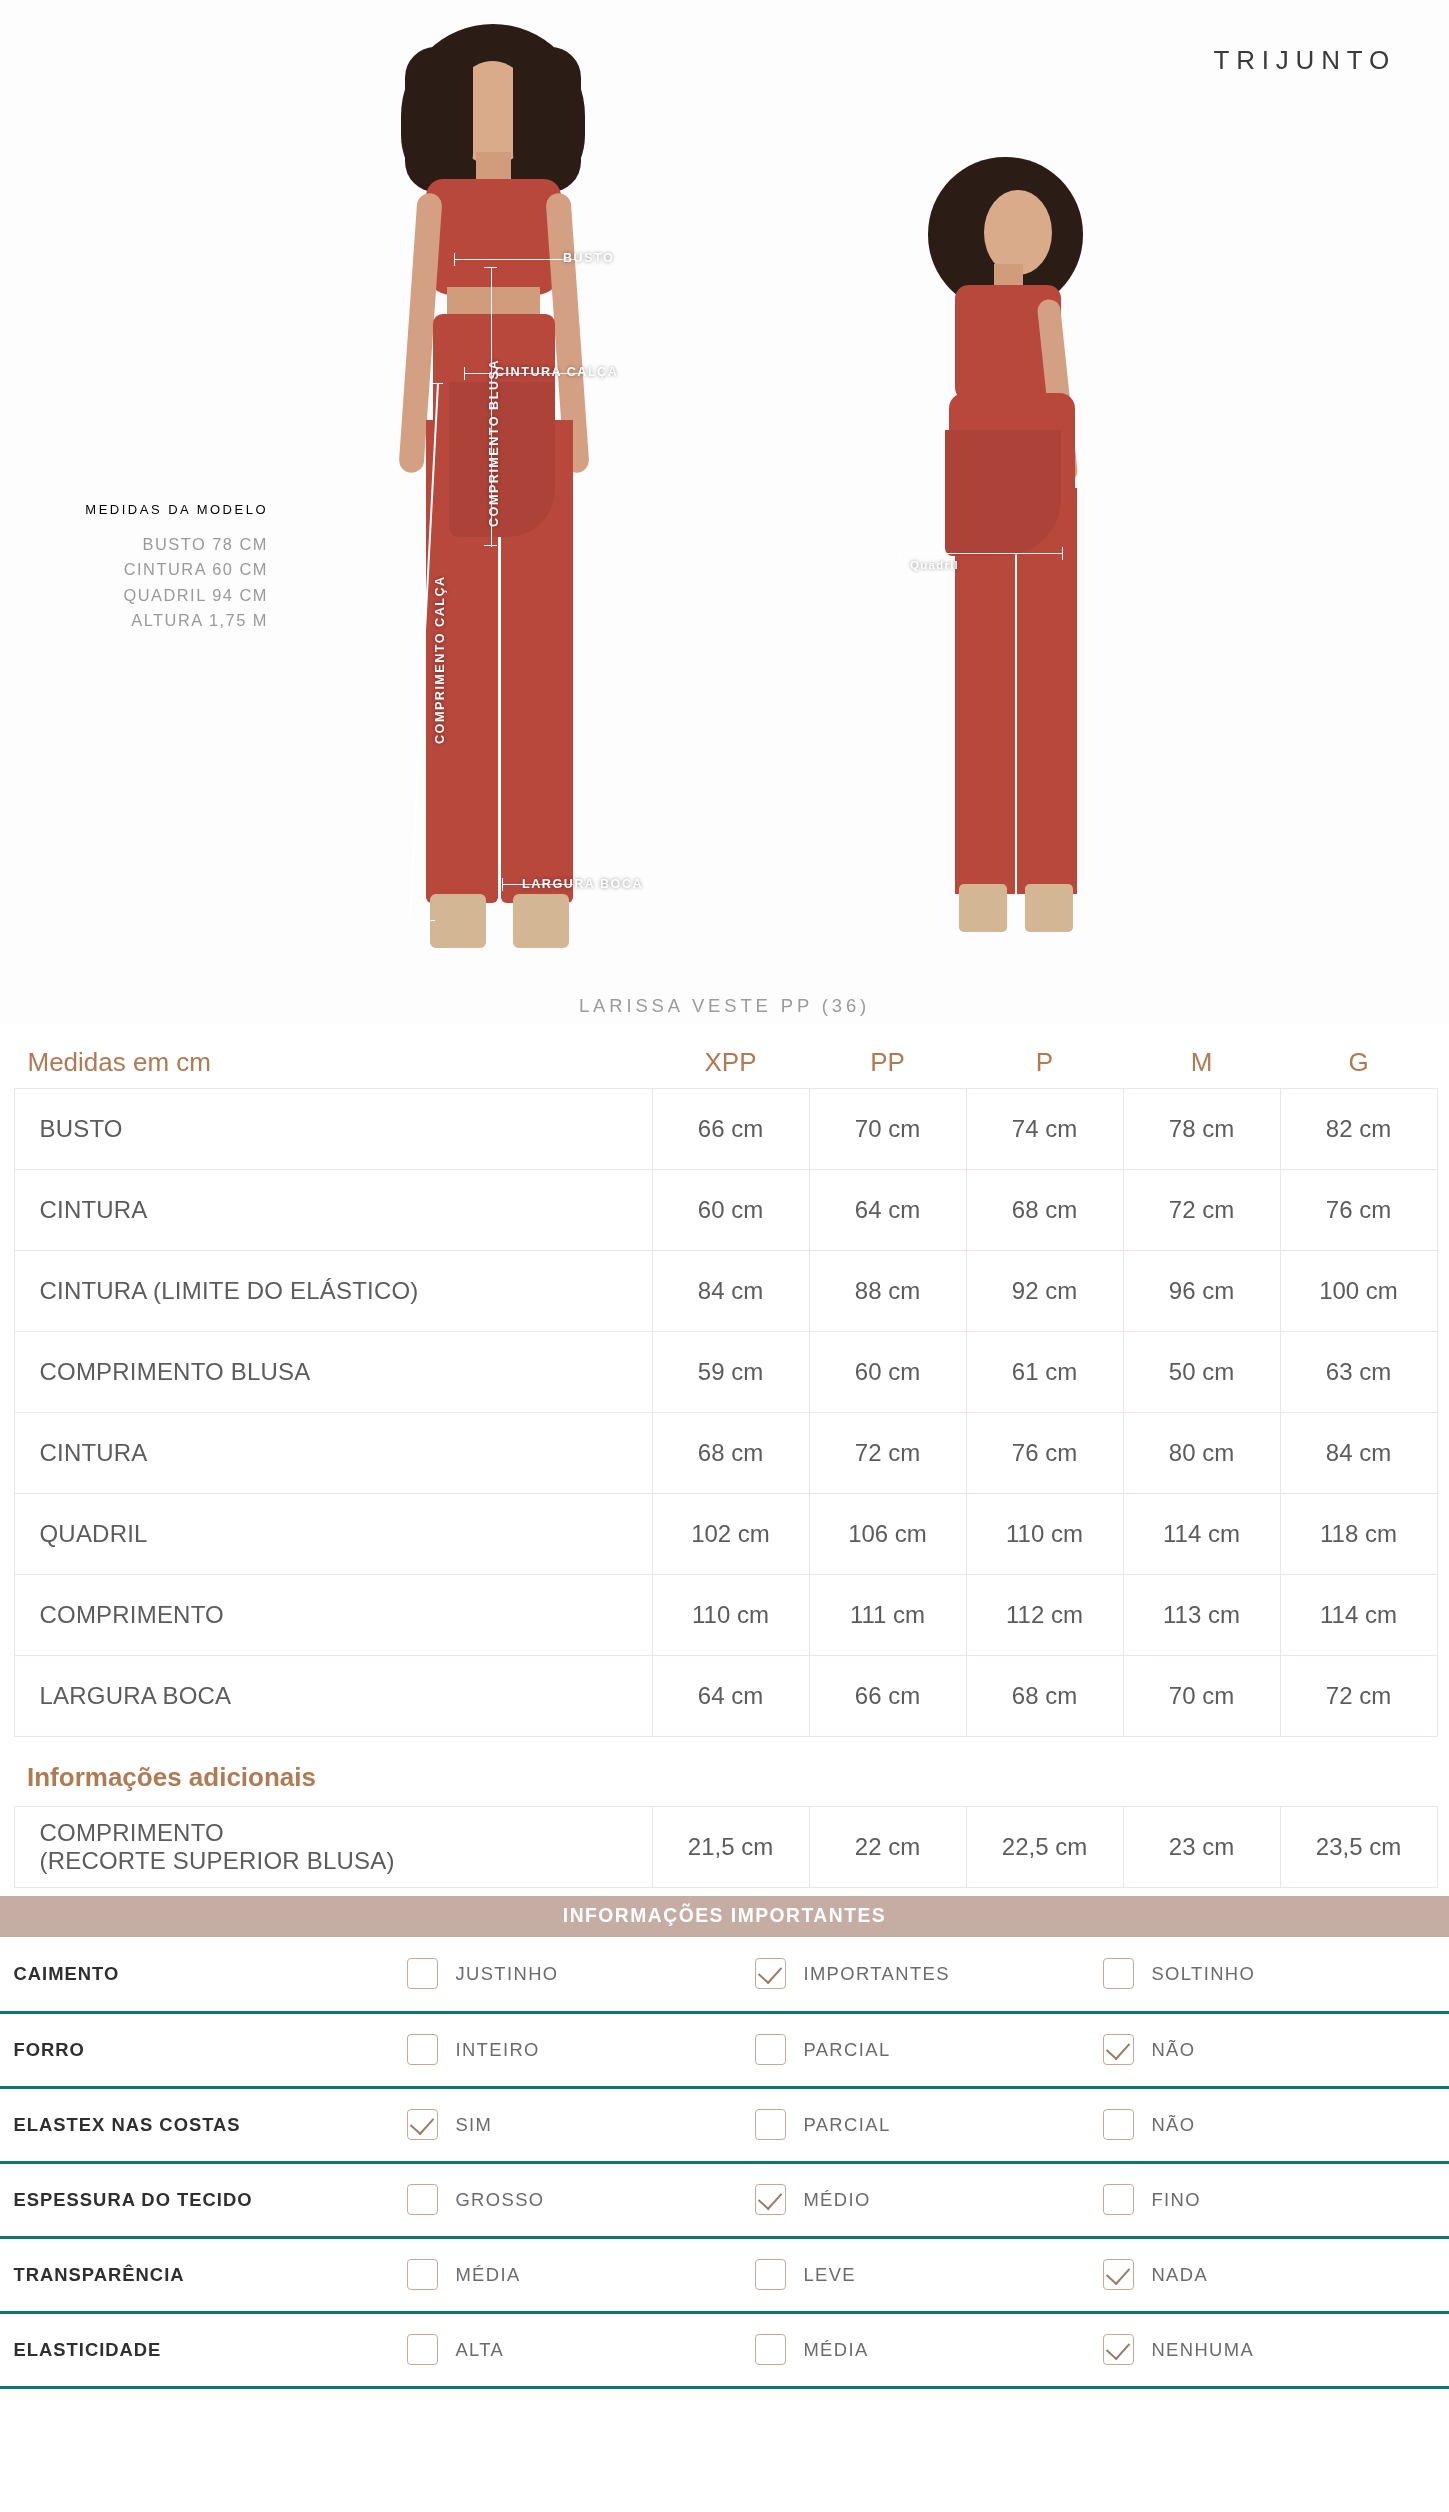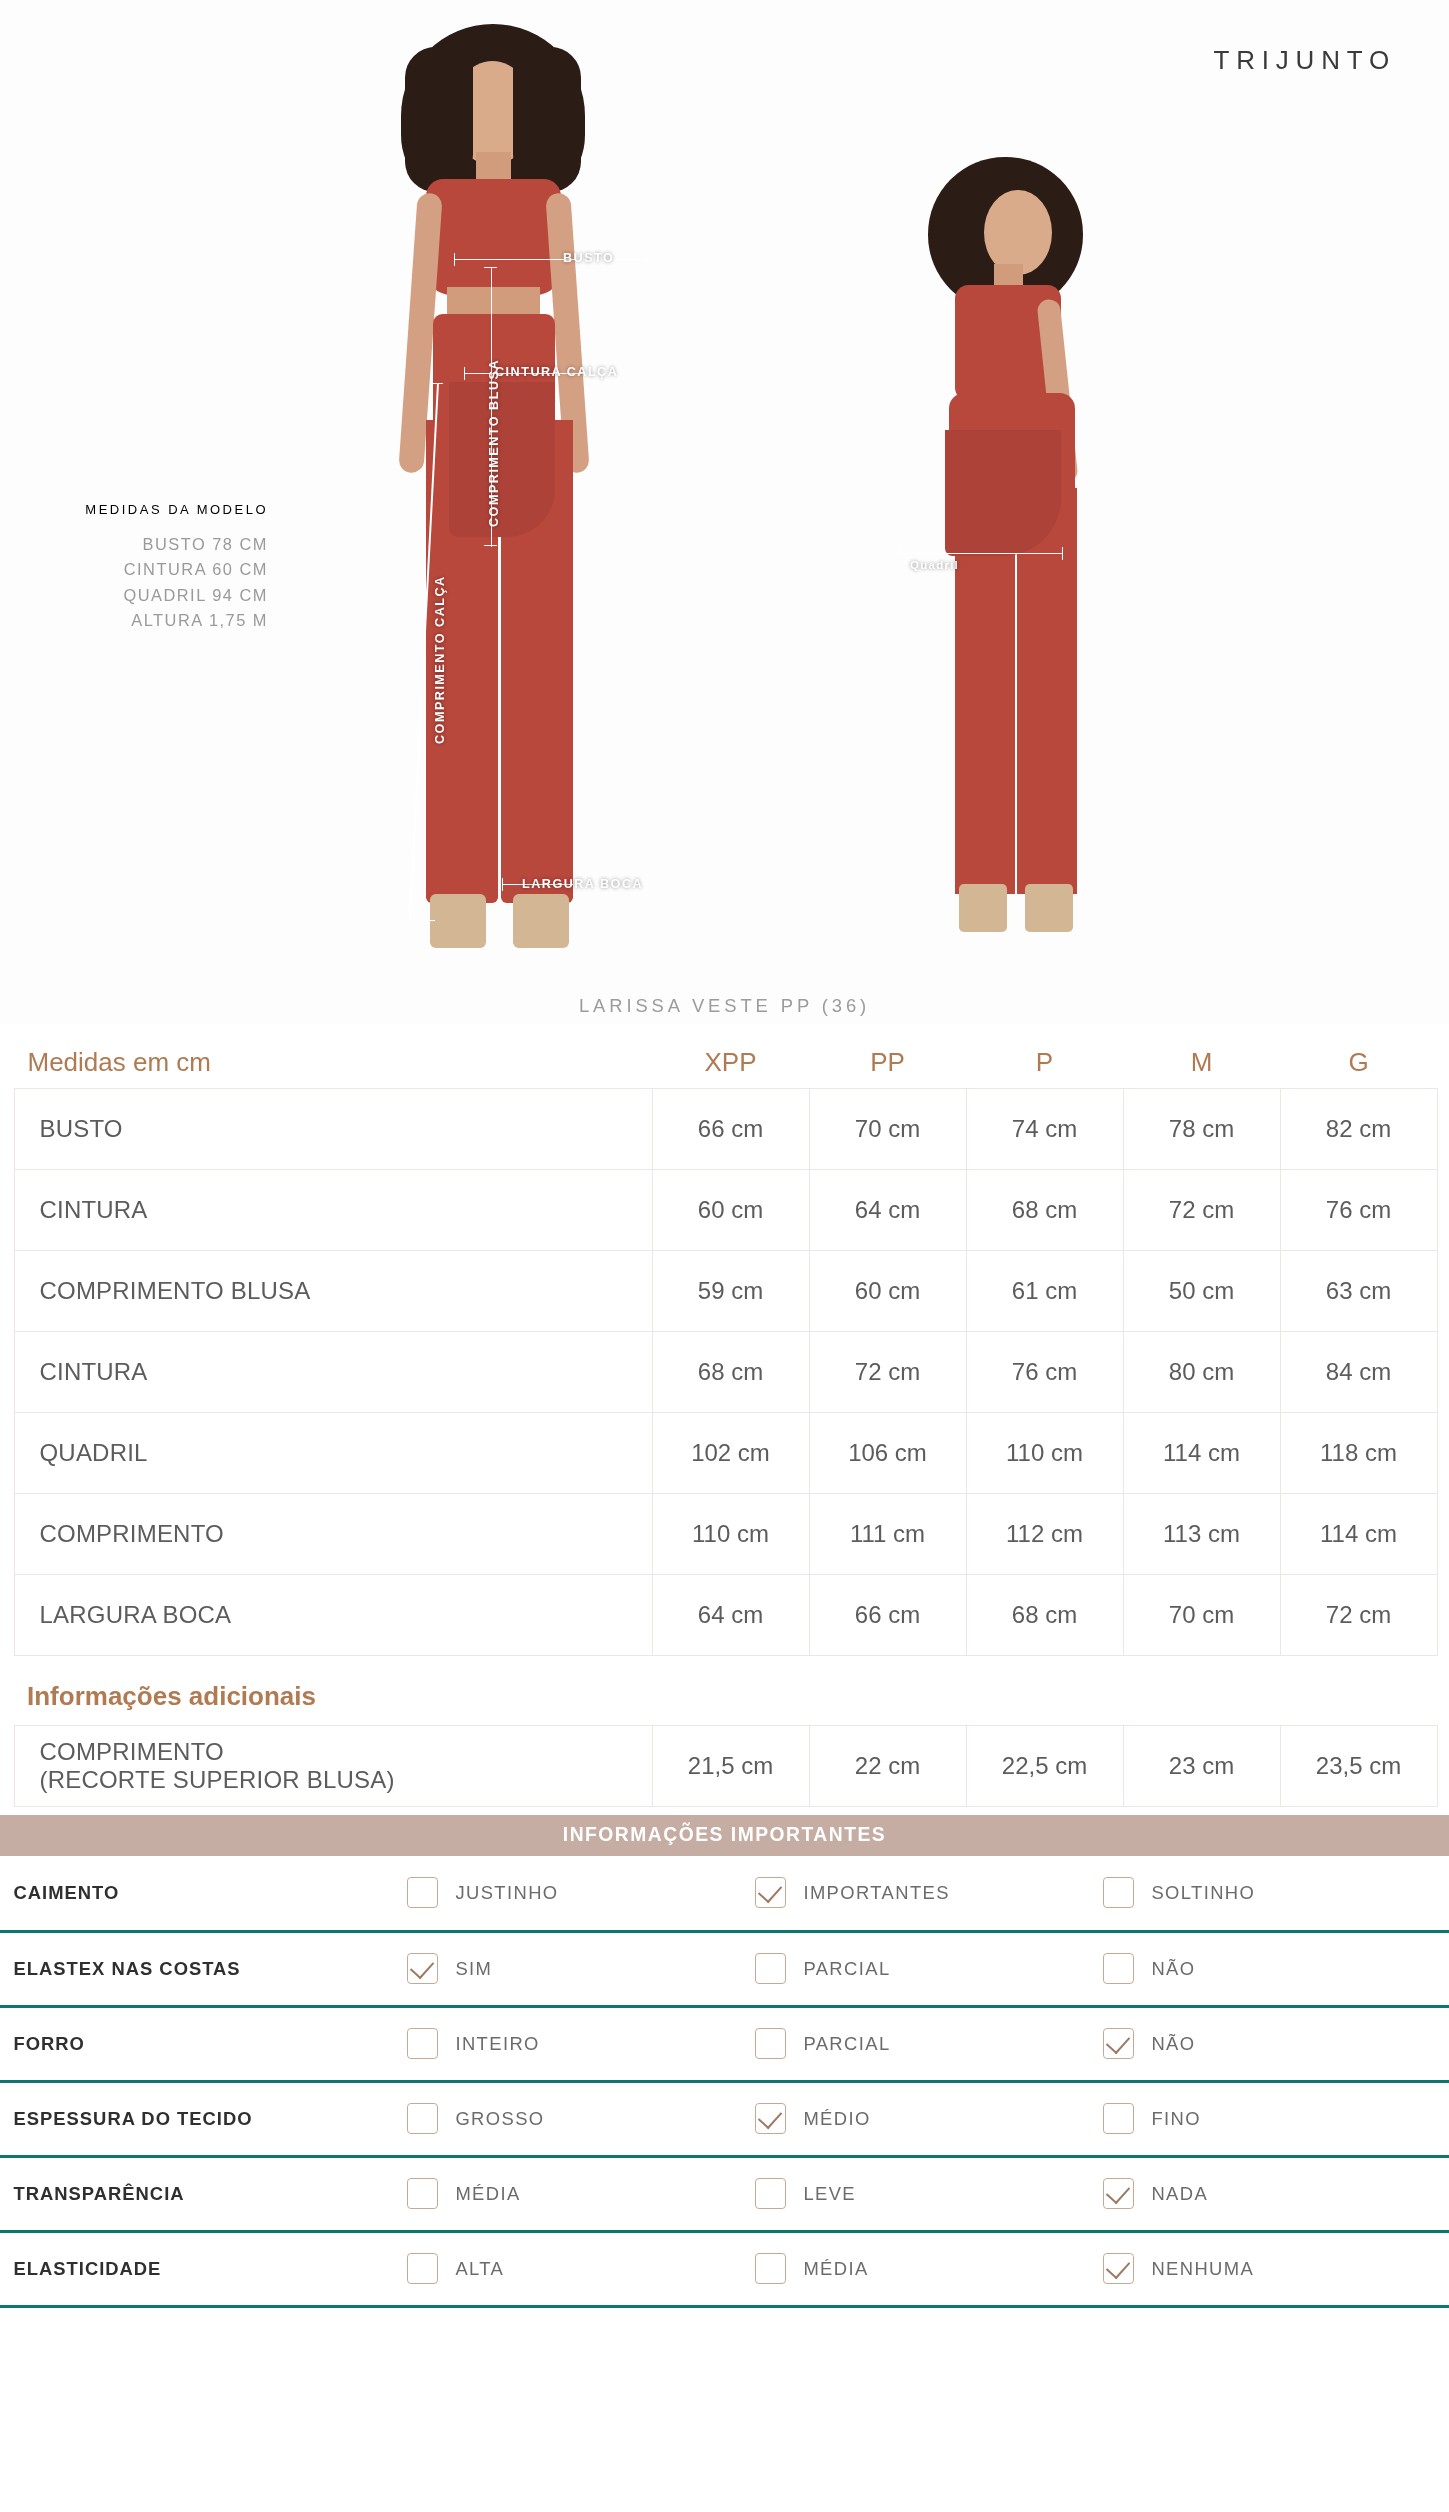--- a/index.html
+++ b/index.html
@@ -400,20 +400,28 @@
         </tr>
         <tr>
           <td class="row-label">CINTURA</td>
           <td class="val">60 cm</td>
           <td class="val">64 cm</td>
           <td class="val">68 cm</td>
           <td class="val">72 cm</td>
           <td class="val">76 cm</td>
         </tr>
         <tr>
+          <td class="row-label">CINTURA (LIMITE DO ELÁSTICO)</td>
+          <td class="val">84 cm</td>
+          <td class="val">88 cm</td>
+          <td class="val">92 cm</td>
+          <td class="val">96 cm</td>
+          <td class="val">100 cm</td>
+        </tr>
+        <tr>
           <td class="row-label">COMPRIMENTO BLUSA</td>
           <td class="val">59 cm</td>
           <td class="val">60 cm</td>
           <td class="val">61 cm</td>
           <td class="val">50 cm</td>
           <td class="val">63 cm</td>
         </tr>
         <tr>
           <td class="row-label">CINTURA</td>
           <td class="val">68 cm</td>
@@ -501,57 +509,57 @@
             </div>
           </td>
         <td>
             <div class="opt">
               <span class="box"></span>
               <span class="opt-text">SOLTINHO</span>
             </div>
           </td>
       </tr>
       <tr>
+        <td class="imp-label">FORRO</td>
+        <td>
+            <div class="opt">
+              <span class="box"></span>
+              <span class="opt-text">INTEIRO</span>
+            </div>
+          </td>
+        <td>
+            <div class="opt">
+              <span class="box"></span>
+              <span class="opt-text">PARCIAL</span>
+            </div>
+          </td>
+        <td>
+            <div class="opt">
+              <span class="box checked"></span>
+              <span class="opt-text">NÃO</span>
+            </div>
+          </td>
+      </tr>
+      <tr>
         <td class="imp-label">ELASTEX NAS COSTAS</td>
         <td>
             <div class="opt">
               <span class="box checked"></span>
               <span class="opt-text">SIM</span>
             </div>
           </td>
         <td>
             <div class="opt">
               <span class="box"></span>
               <span class="opt-text">PARCIAL</span>
             </div>
           </td>
         <td>
             <div class="opt">
               <span class="box"></span>
-              <span class="opt-text">NÃO</span>
-            </div>
-          </td>
-      </tr>
-      <tr>
-        <td class="imp-label">FORRO</td>
-        <td>
-            <div class="opt">
-              <span class="box"></span>
-              <span class="opt-text">INTEIRO</span>
-            </div>
-          </td>
-        <td>
-            <div class="opt">
-              <span class="box"></span>
-              <span class="opt-text">PARCIAL</span>
-            </div>
-          </td>
-        <td>
-            <div class="opt">
-              <span class="box checked"></span>
               <span class="opt-text">NÃO</span>
             </div>
           </td>
       </tr>
       <tr>
         <td class="imp-label">ESPESSURA DO TECIDO</td>
         <td>
             <div class="opt">
               <span class="box"></span>
               <span class="opt-text">GROSSO</span>

